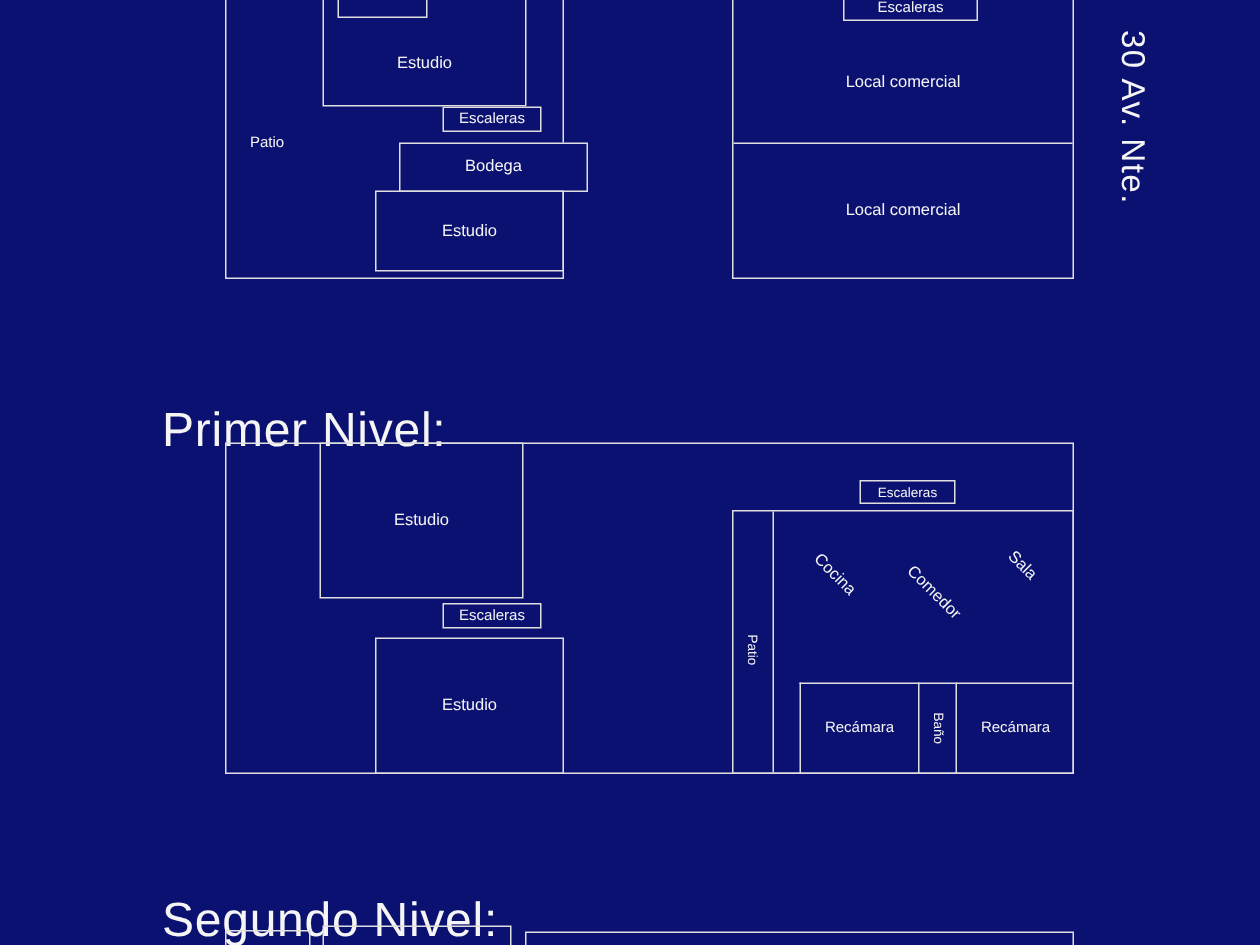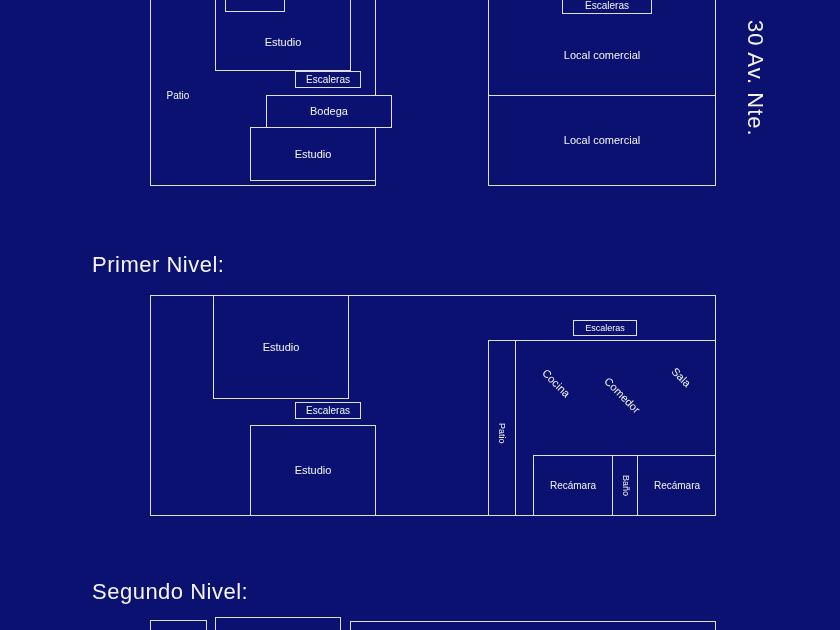--- a/index.html
+++ b/index.html
@@ -20,21 +20,21 @@
   .hline{background:var(--line);height:1px;}
   .vline{background:var(--line);width:1px;}
   .center{display:flex;align-items:center;justify-content:center;}
   .bottomlbl{display:flex;align-items:flex-end;justify-content:center;}
   .lbl{color:var(--text);line-height:1;white-space:nowrap;}
   .f9{font-size:9px;}  .f10{font-size:10px;}  .f11{font-size:11px;}
   .boxlbl{background:var(--background);border:1px solid var(--line);}
   .vtext{writing-mode:vertical-rl;text-orientation:mixed;}
   .diag{transform:rotate(45deg);}
   h1.section{
-    position:absolute;margin:0;font-weight:400;font-size:22px;
+    position:absolute;margin:16px;font-weight:400;font-size:32px;
     color:var(--text);letter-spacing:.5px;white-space:nowrap;
   }
   .street{
     position:absolute;writing-mode:vertical-rl;text-orientation:mixed;
     font-size:22px;color:var(--text);white-space:nowrap;letter-spacing:1px;
   }
 </style>
 </head>
 <body>
 

